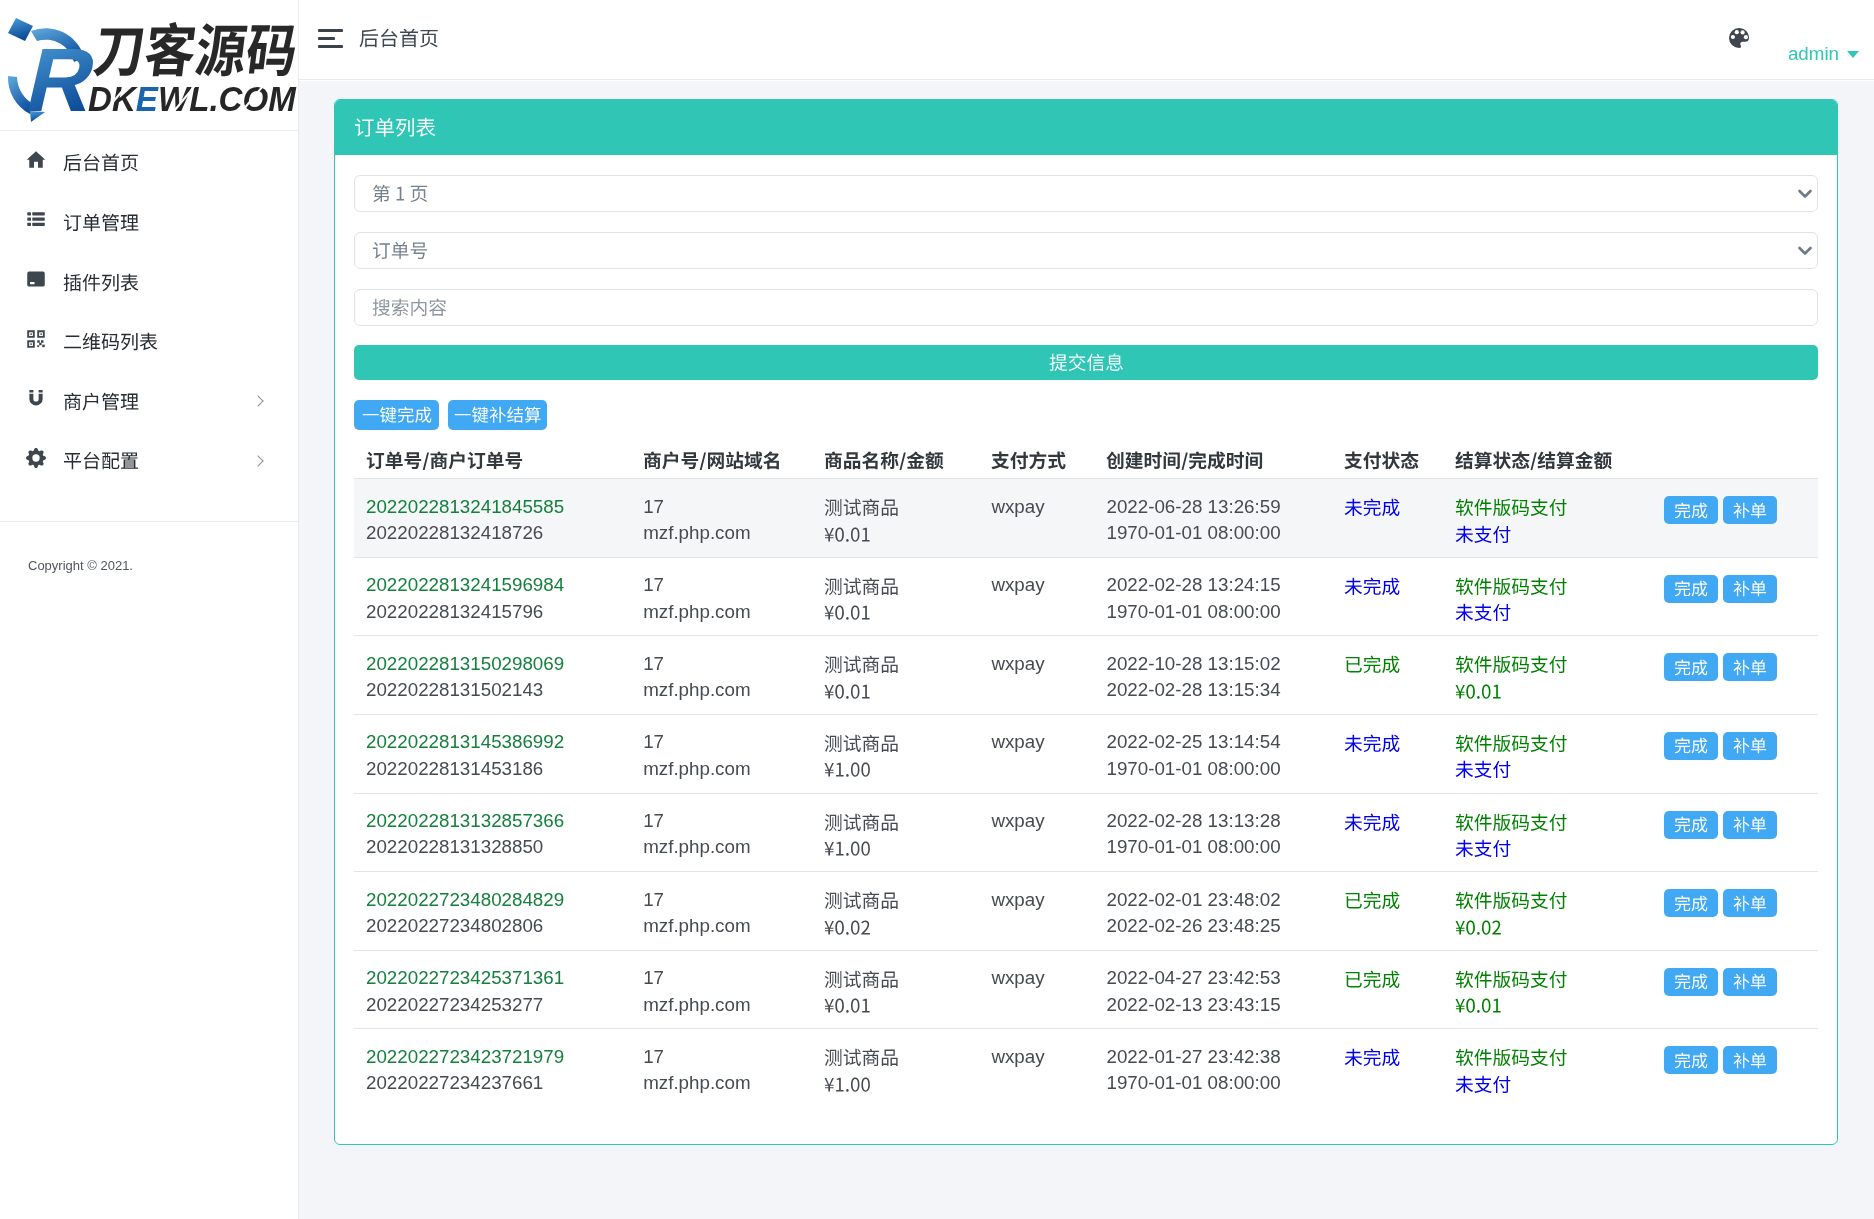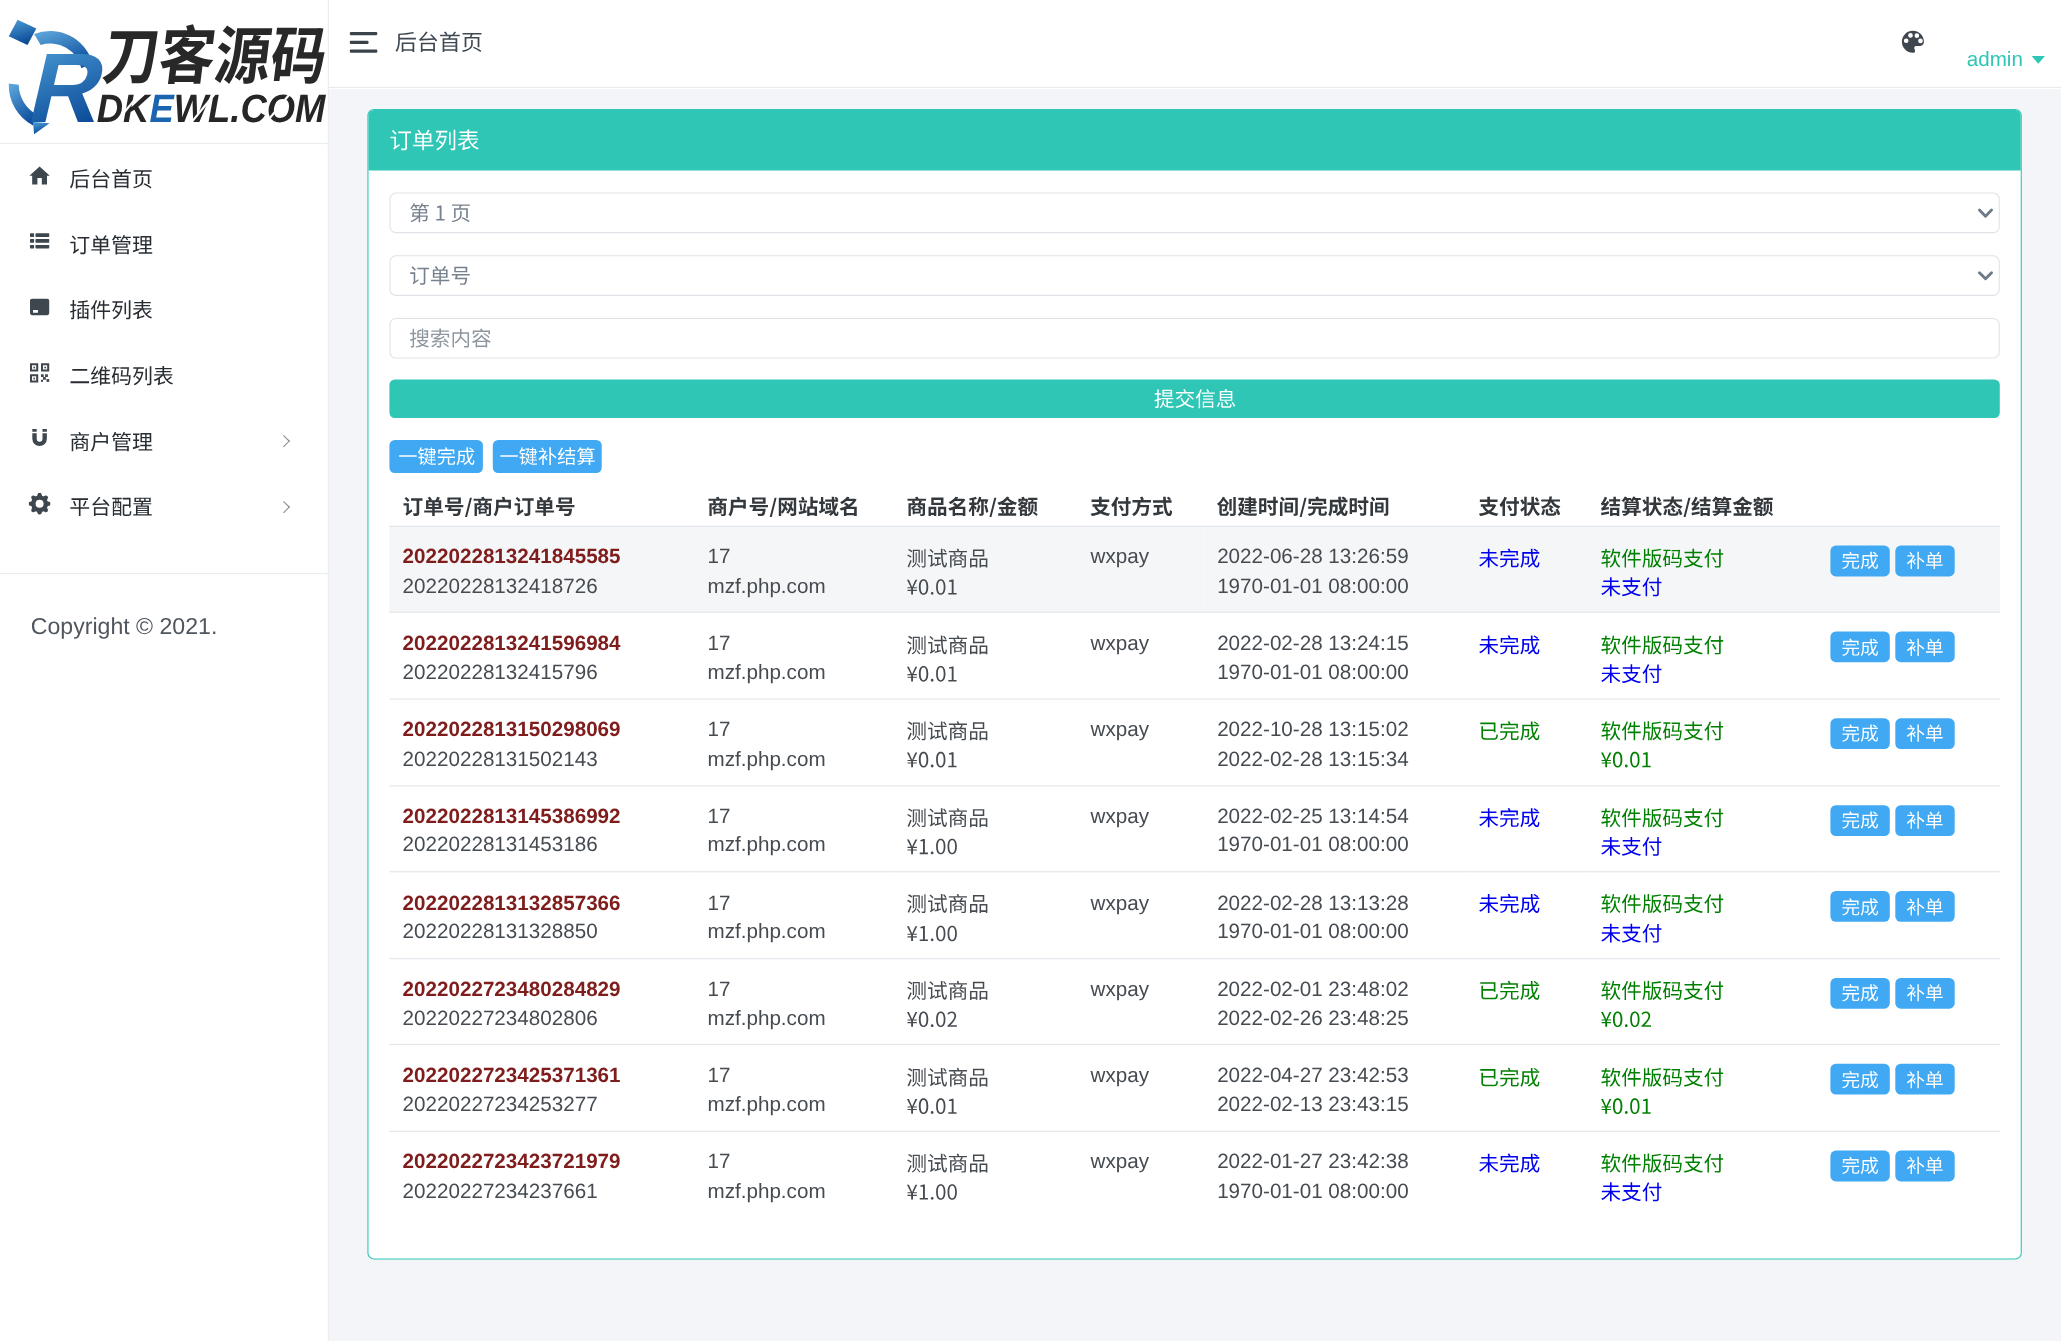--- a/index.html
+++ b/index.html
@@ -10,21 +10,21 @@
   border-right:1px solid #e8eaed; z-index:3; }
 .logo { position:relative; height:131px; border-bottom:1px solid #e9ebee; }
 .menu { padding-top:2px; }
 .mi { height:59.6px; display:flex; align-items:center; color:#272d33;position:relative; }
 .mi .ico { width:20px; height:20px; margin-left:26px; color:#3e464e; position:relative; top:-3px; }
 .mi .lab { margin-left:17px; }
 .mi .chev { position:absolute; right:36px; top:50%; width:8px; height:8px;
   border-top:1.6px solid #8a9199; border-right:1.6px solid #8a9199;
   transform:translateY(-50%) rotate(45deg); }
 .sline { border-top:1px solid #e9ebee; margin-top:30px; }
-.copy { margin:36px 0 0 28px; color:#4f565e; font-size:21px; }
+.copy { margin:36px 0 0 28px; color:#4f565e; font-size:13px; }
 
 .topbar { position:absolute; left:299px; top:0; width:1575px; height:80px; background:#fff;
   border-bottom:1px solid #e8eaee; }
 .burger { position:absolute; left:19px; top:29px; width:25px; height:19px; }
 .burger span { position:absolute; left:0; height:3px; background:#3a424a; border-radius:1px; }
 .burger .b1 { top:0; width:25px; }
 .burger .b2 { top:8px; width:17px; }
 .burger .b3 { top:16px; width:25px; }
 .ttitle { position:absolute; left:60px; top:28px; color:#3f4850; }
 .palette { position:absolute; right:124px; top:27px; }
@@ -47,21 +47,21 @@
 .bbtn { display:inline-flex; align-items:center; justify-content:center; height:30px;
   background:#41a9f3; border-radius:5px; color:#fff; margin-right:9px; }
 .bbtn.w1 { width:85px; }
 .bbtn.w2 { width:99px; }
 
 table { border-collapse:collapse; table-layout:fixed; width:1464px; margin-top:15px; }
 th, td { text-align:left; vertical-align:top; padding:14.5px 6px 10.5px 12px; }
 th { padding-top:6px; padding-bottom:8px; color:#33383d; }
 td { border-top:1px solid #e1e5e9; color:#454b51; font-size:18.75px; line-height:26.3px; }
 td div { height:26.3px; line-height:26.3px; white-space:nowrap; }
-.lnk { color:#7f1d1d; font-weight:bold; }
+.lnk { color:#15803d; font-weight:normal; }
 .c-blue { color:#0000ee; }
 .c-green { color:#008000; }
 .tdbtn { padding-top:17px; }
 tr.hov td { background:#f5f6f7; }
 .abtn { display:inline-flex; align-items:center; justify-content:center; width:54px; height:28px;
   background:#41a9f3; border-radius:5px; color:#fff; margin-right:5px; }
 </style></head>
 <body>
 <svg width="0" height="0" style="position:absolute">
     <defs>

